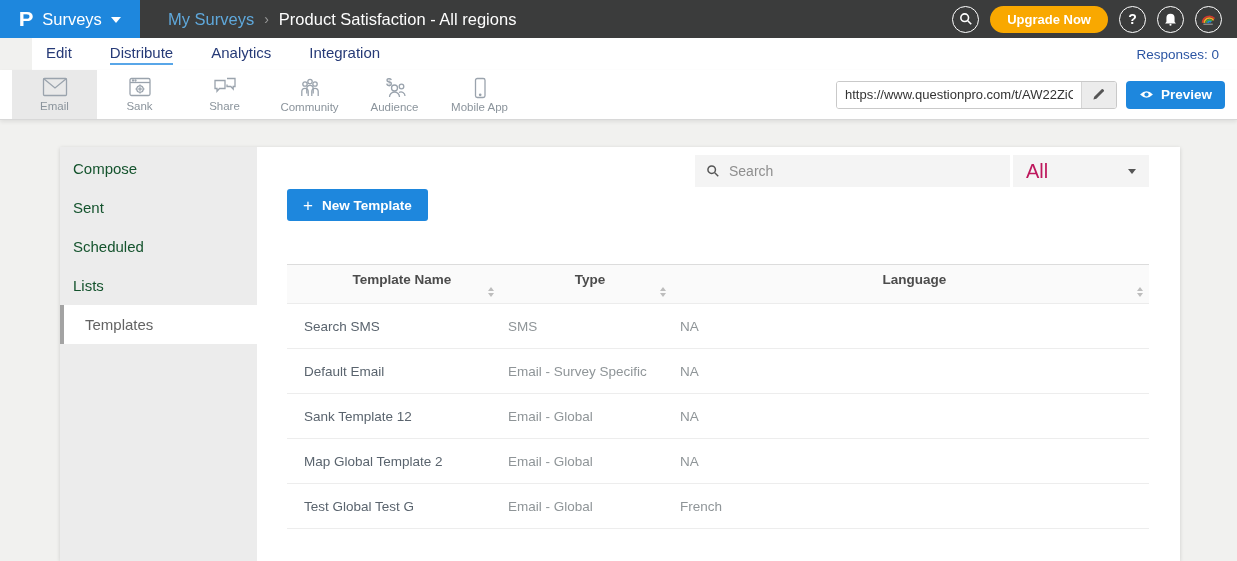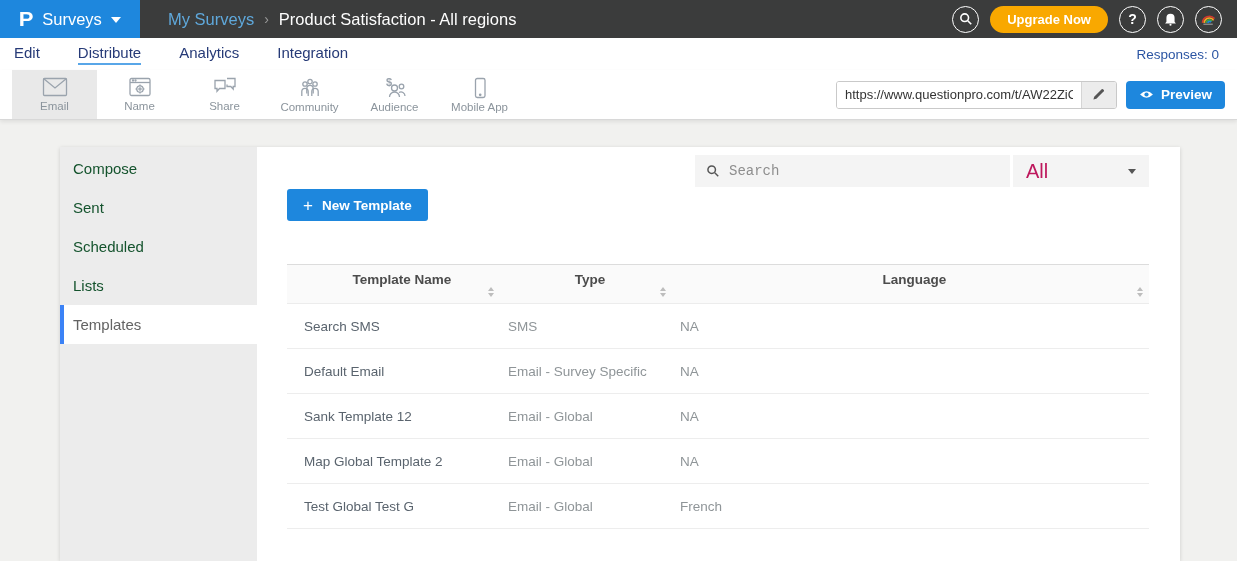--- a/index.html
+++ b/index.html
@@ -20,21 +20,21 @@
   .bc-title { color:#fdfdfd; font-size:16.5px; }
   .topbar-right { display:flex; align-items:center; gap:11px; padding-right:15px; }
   .circle-btn { width:27px; height:27px; border:1.6px solid #fff; border-radius:50%;
     display:flex; align-items:center; justify-content:center; cursor:pointer;
     color:#fff; font-size:14px; font-weight:bold; background:transparent; flex:0 0 auto; }
   .upgrade-btn { background:#f9a800; color:#fff; font-weight:bold; font-size:13px;
     border:none; border-radius:14px; padding:6px 17px; cursor:pointer; }
 
   
   .navtabs { height:32px; background:#fff; display:flex; align-items:center;
-    padding:0 18px 0 14px; }
+    padding:0 18px 0 14px;margin-left:32px; }
   .navtab { color:#263a77; font-size:15px; margin-right:38px; cursor:pointer;
     padding-bottom:2px; border-bottom:2px solid transparent; }
   .navtab.active { border-bottom:2px solid #58a6e8; }
   .responses { margin-left:auto; color:#2b55a3; font-size:13.5px; }
 
   
   .toolbar { height:50px; background:#fff; display:flex; align-items:stretch;
     padding-left:12px; border-bottom:1px solid #d8d8d8;
     box-shadow:0 2px 4px rgba(0,0,0,0.08); position:relative; z-index:2; }
   .tool-item { width:85px; display:flex; flex-direction:column; align-items:center;
@@ -53,29 +53,29 @@
   .preview-btn { height:28px; background:#1e87dd; border:none; border-radius:4px;
     color:#fff; font-size:13.5px; font-weight:bold; padding:0 13px; display:flex;
     align-items:center; gap:7px; cursor:pointer; }
 
   
   .card { position:absolute; left:60px; top:147px; width:1120px; height:414px;
     background:#fff; box-shadow:0 1px 4px rgba(0,0,0,0.15); display:flex; }
   .side { width:197px; background:#ececec; padding-top:2px; flex:0 0 auto; }
   .side-item { height:39px; display:flex; align-items:center; padding-left:13px;
     color:#14532d; font-size:15px; cursor:pointer; }
-  .side-item.selected { background:#fff; border-left:4px solid #3b82f6;
-    padding-left:9px; color:#636363; }
+  .side-item.selected { background:#fff; border-left:4px solid #a3a3a3;
+    padding-left:21px; color:#636363; }
 
   .main { flex:1; padding:8px 31px 0 30px; }
   .filters-row { display:flex; justify-content:flex-end; gap:3px; }
   .search-box { width:315px; height:32px; background:#f4f4f4; display:flex;
     align-items:center; padding:0 11px; gap:9px; }
   .search-box input { flex:1; border:none; outline:none; background:transparent;
-    font-size:14px; color:#8b5cf6; font-family:Liberation Mono, monospace; }
+    font-size:14px; color:#8b5cf6; font-family:Liberation Sans, sans-serif; }
   .search-box input::placeholder { color:#8e8e8e; }
   .filter-dd { width:136px; height:32px; background:#f4f4f4; display:flex;
     align-items:center; padding:0 13px; cursor:pointer; }
   .filter-dd .val { color:#be185d; font-size:20px; }
   .caret-down-dark { width:0; height:0; border-left:4.5px solid transparent;
     border-right:4.5px solid transparent; border-top:5.5px solid #555; margin-left:auto; }
   .new-template { margin-top:2px; height:32px; background:#1e87dd; border:none;
     border-radius:3px; color:#fff; display:inline-flex; align-items:center; gap:9px;
     padding:0 16px; cursor:pointer; }
   .nt-plus { font-size:17px; font-weight:400; line-height:1; }
@@ -168,21 +168,21 @@
       <line x1="2" y1="5.5" x2="22" y2="5.5"></line>
       <circle cx="5" cy="3.5" r="0.5"></circle>
         <circle cx="7.5" cy="3.5" r="0.5"></circle>
       <circle cx="12" cy="12" r="3.2"></circle>
         <circle cx="12" cy="12" r="1.1"></circle>
       <line x1="12" y1="7.6" x2="12" y2="9"></line>
         <line x1="12" y1="15" x2="12" y2="16.4"></line>
       <line x1="7.6" y1="12" x2="9" y2="12"></line>
         <line x1="15" y1="12" x2="16.4" y2="12"></line>
     </svg>
-    <span class="tool-label">Name</span>
+    <span class="tool-label">Sank</span>
   </div>
 
   <div class="tool-item">
     <svg width="26" height="21" viewBox="0 0 26 21">
       <path d="M3 3.5 h10 v8 h-5.5 l-2.5 2.8 v-2.8 h-2 z"></path>
       <path d="M15 1.5 h8 v8 h-1.8 v2.6 l-2.4 -2.6 h-3.8 v-2"></path>
     </svg>
     <span class="tool-label">Share</span>
   </div>
 

